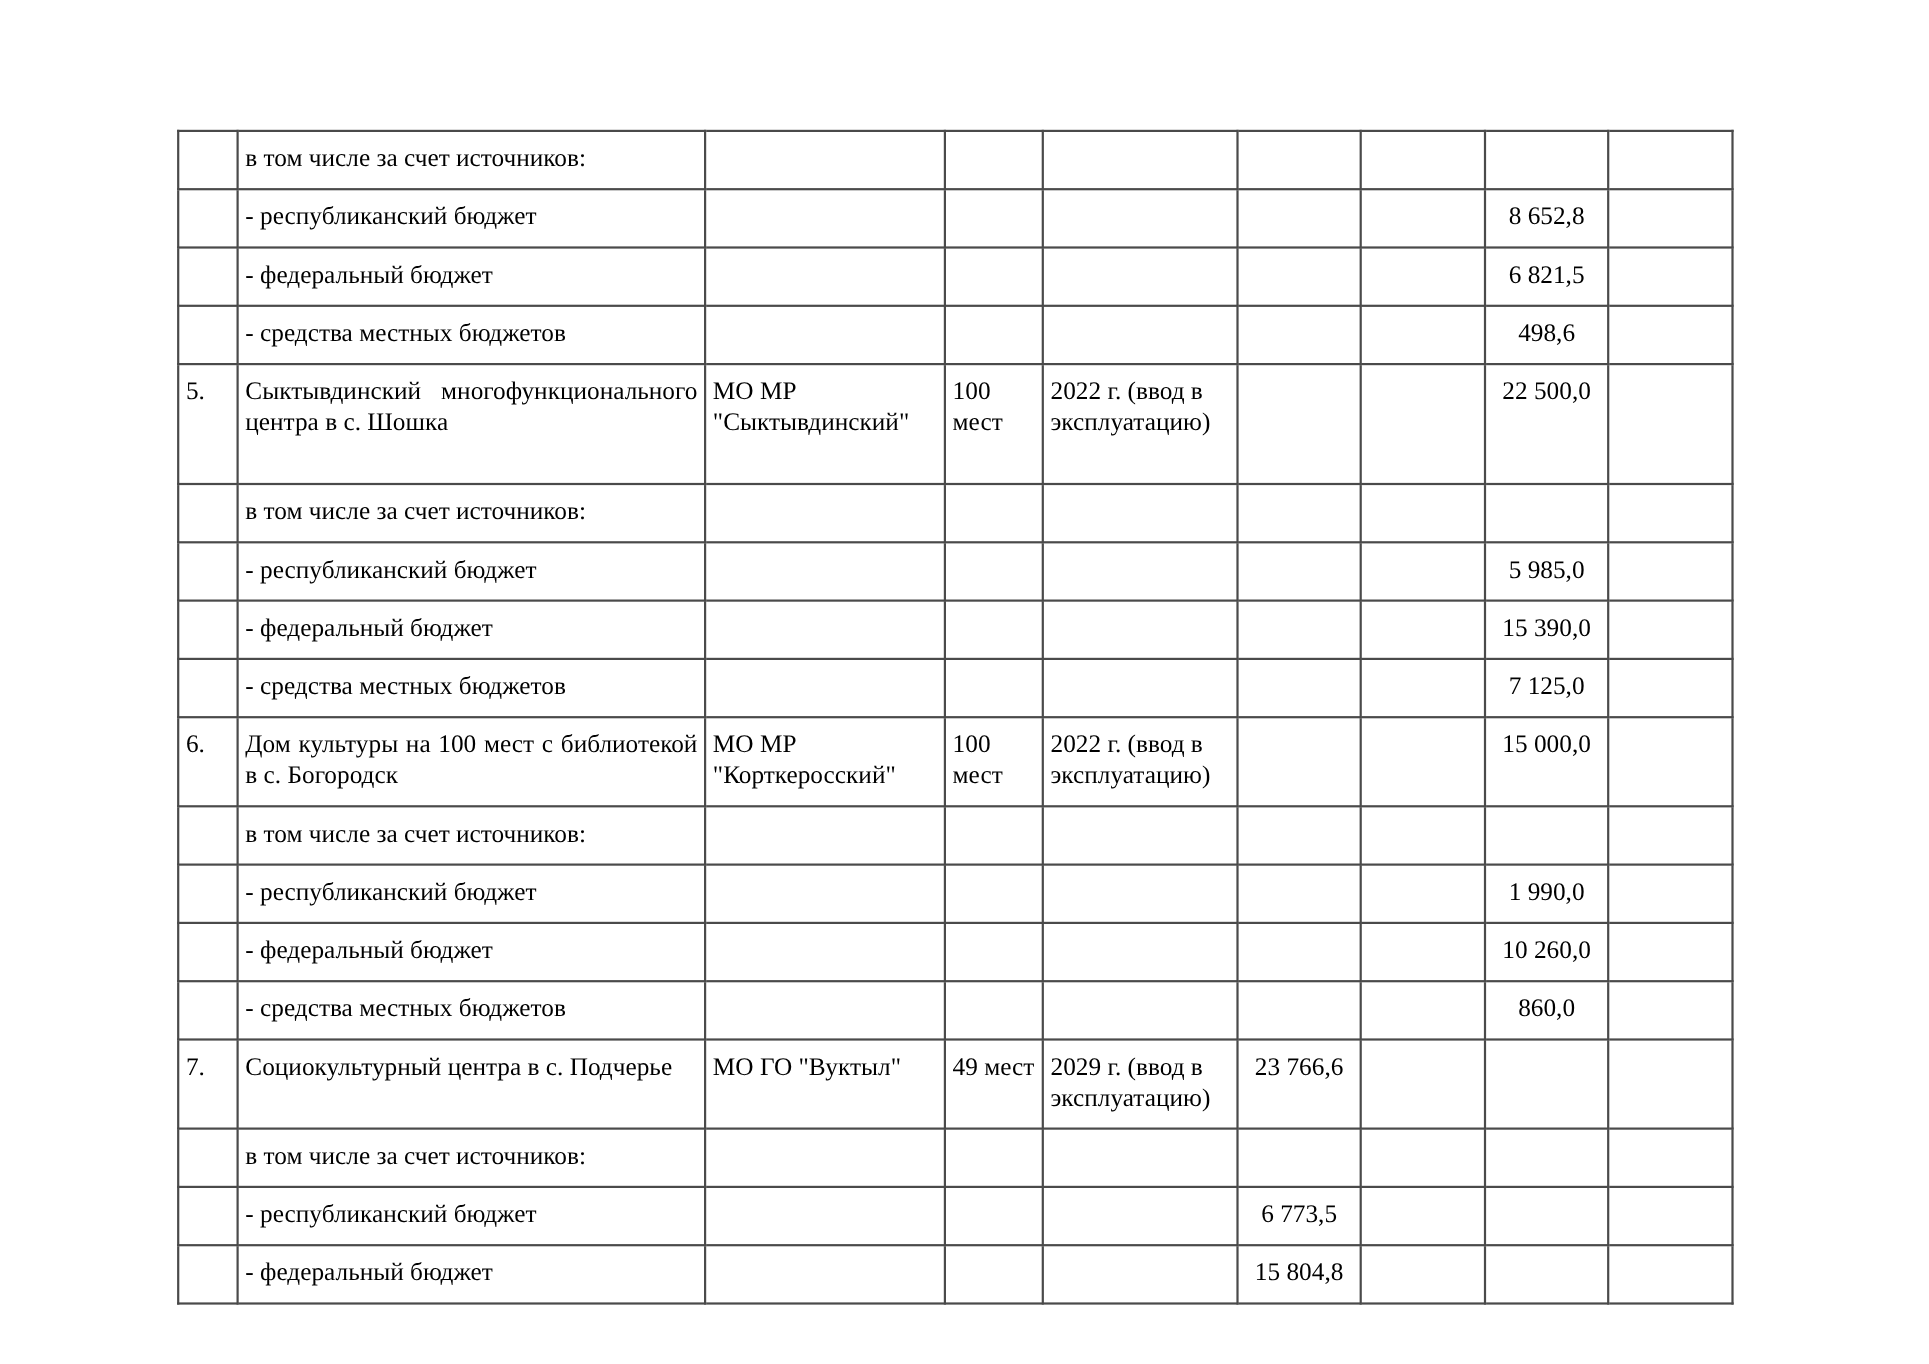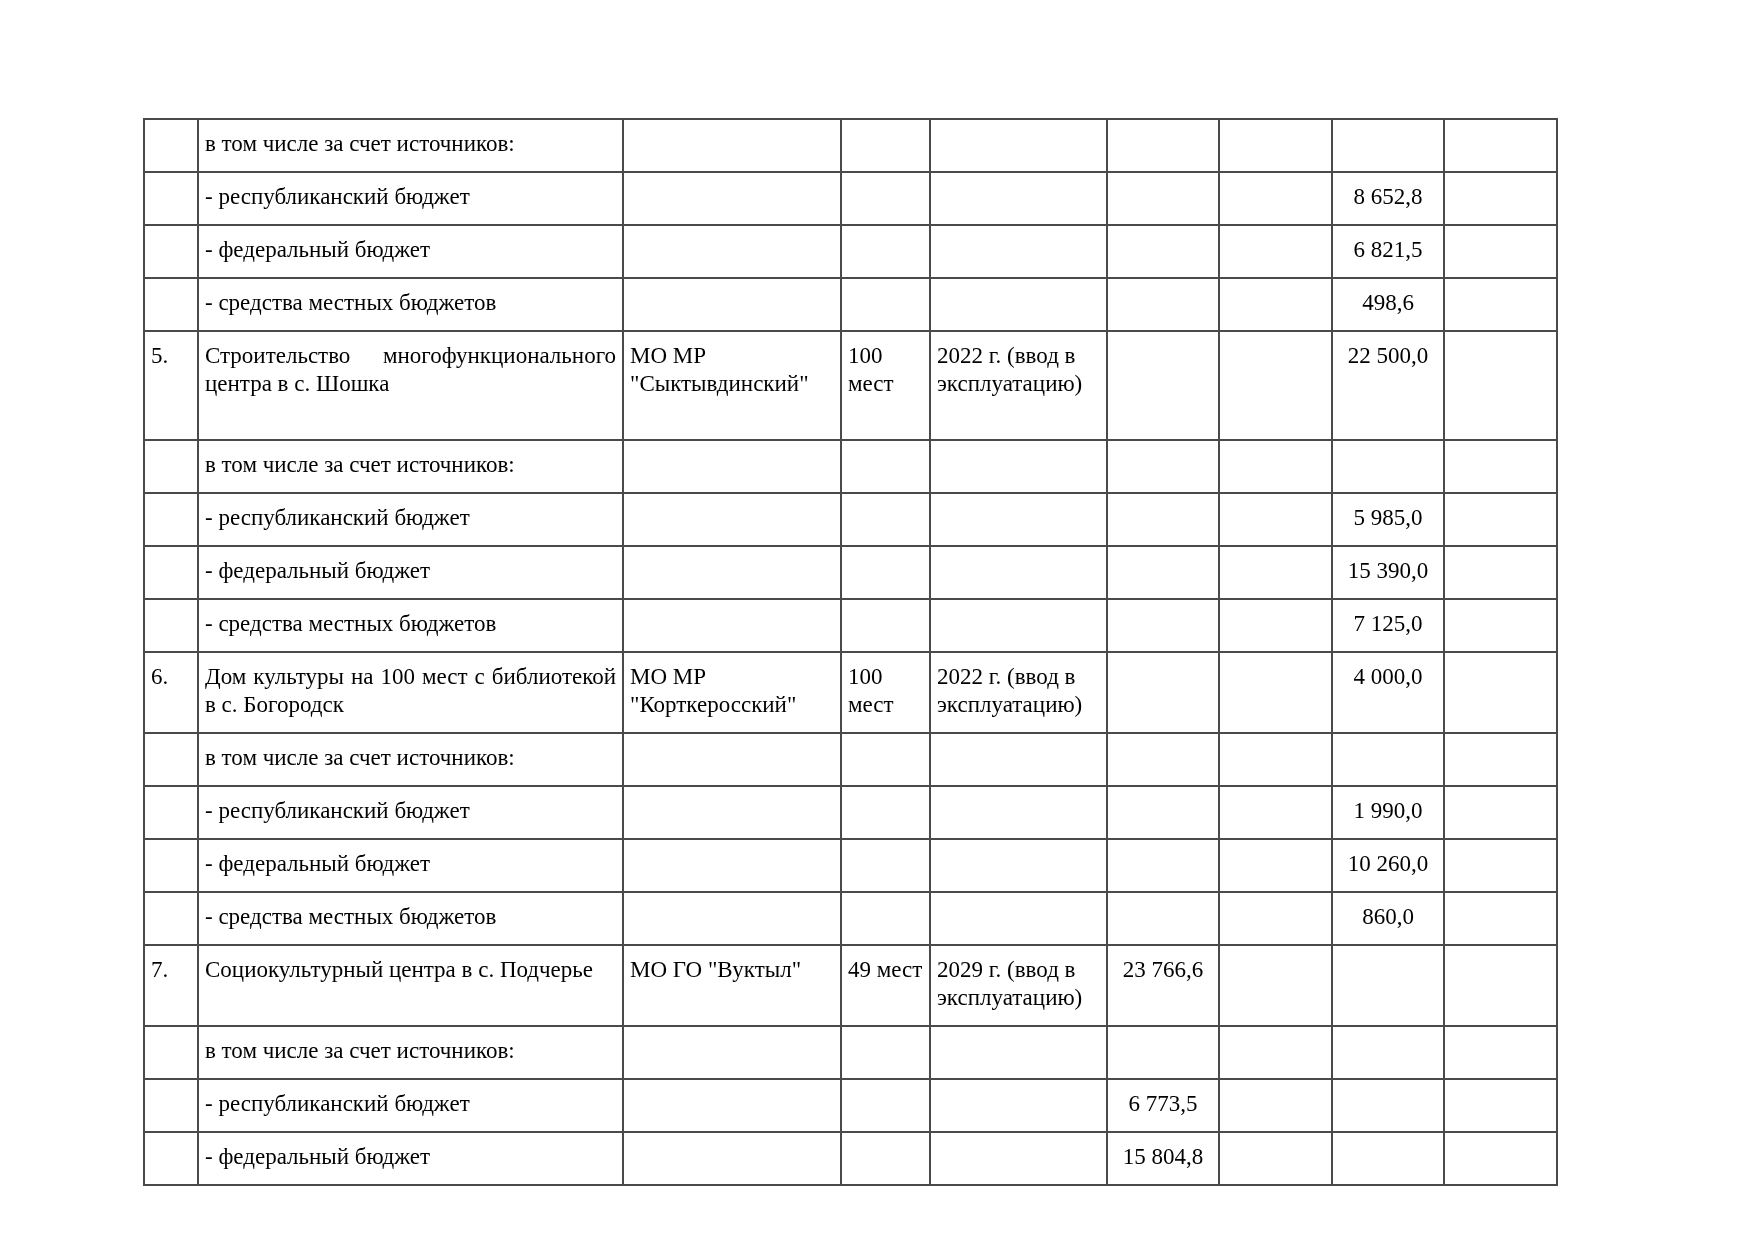--- a/index.html
+++ b/index.html
@@ -1,18 +1,18 @@
 <!DOCTYPE html>
 <html><head>
 <meta charset="utf-8">
 <style>
   html, body { margin: 0; padding: 0; background: #ffffff; }
   body { width: 1754px; height: 1240px; position: relative; overflow: hidden;
          font-family: "Liberation Serif", serif; color: #000; }
-  table.doc { position: absolute; left: 143px; top: 118px; border-collapse: collapse;
+  table.doc { position: absolute; left: 161px; top: 118px; border-collapse: collapse;
               table-layout: fixed; font-size: 23px; line-height: 28px; }
   table.doc td { border: 2px solid #4a4a4a; vertical-align: top; padding: 10px 6px 0 6px;
                  overflow: hidden; }
   td.just { text-align: justify; text-align-last: left; }
   td.num { text-align: center; }
   tr.h1 td { height: 41px; }
   tr.h2 td { height: 69px; }
   tr.h3 td { height: 97px; }
 </style>
 </head>
@@ -70,21 +70,21 @@
     <td></td>
     <td></td>
     <td></td>
     <td class="num"></td>
     <td class="num"></td>
     <td class="num">498,6</td>
     <td class="num"></td>
   </tr>
       <tr class="h3">
     <td>5.</td>
-    <td class="just">Строительство многофункционального центра в с. Шошка</td>
+    <td class="just">Сыктывдинский многофункционального центра в с. Шошка</td>
     <td>МО МР "Сыктывдинский"</td>
     <td>100 мест</td>
     <td>2022 г. (ввод в эксплуатацию)</td>
     <td class="num"></td>
     <td class="num"></td>
     <td class="num">22 500,0</td>
     <td class="num"></td>
   </tr>
       <tr class="h1">
     <td></td>
@@ -131,21 +131,21 @@
     <td class="num"></td>
   </tr>
       <tr class="h2">
     <td>6.</td>
     <td class="just">Дом культуры на 100 мест с библиотекой в с. Богородск</td>
     <td>МО МР "Корткеросский"</td>
     <td>100 мест</td>
     <td>2022 г. (ввод в эксплуатацию)</td>
     <td class="num"></td>
     <td class="num"></td>
-    <td class="num">4 000,0</td>
+    <td class="num">15 000,0</td>
     <td class="num"></td>
   </tr>
       <tr class="h1">
     <td></td>
     <td class="just">в том числе за счет источников:</td>
     <td></td>
     <td></td>
     <td></td>
     <td class="num"></td>
     <td class="num"></td>

